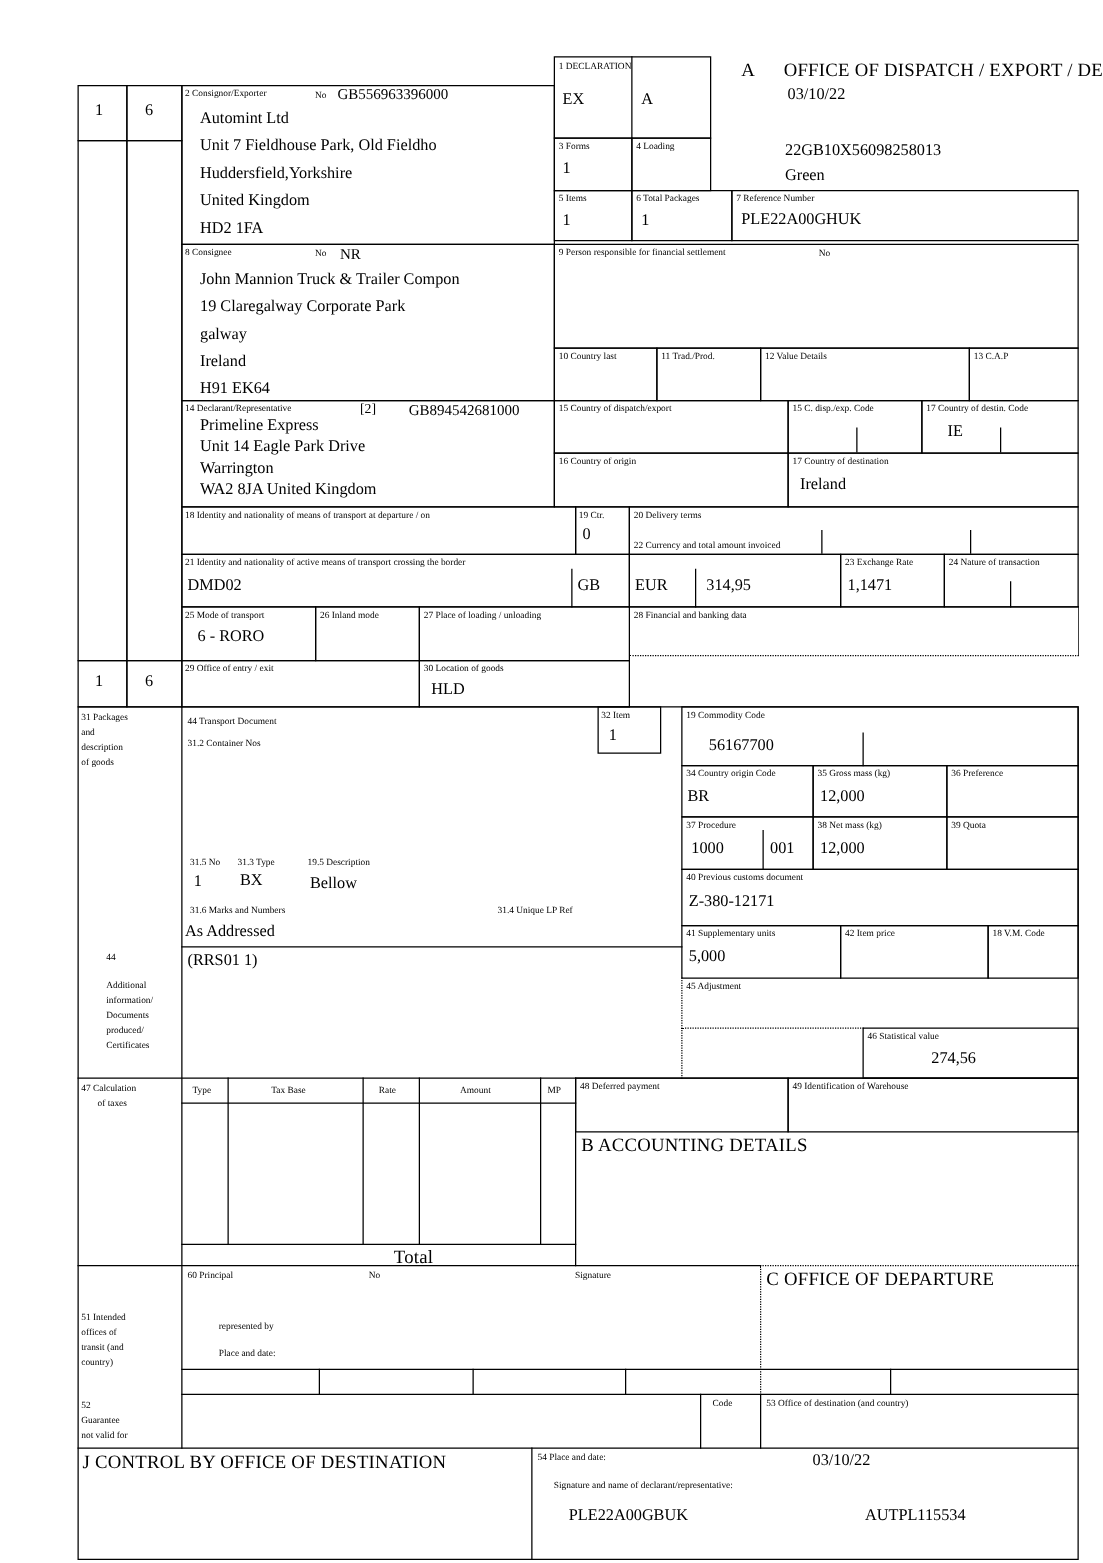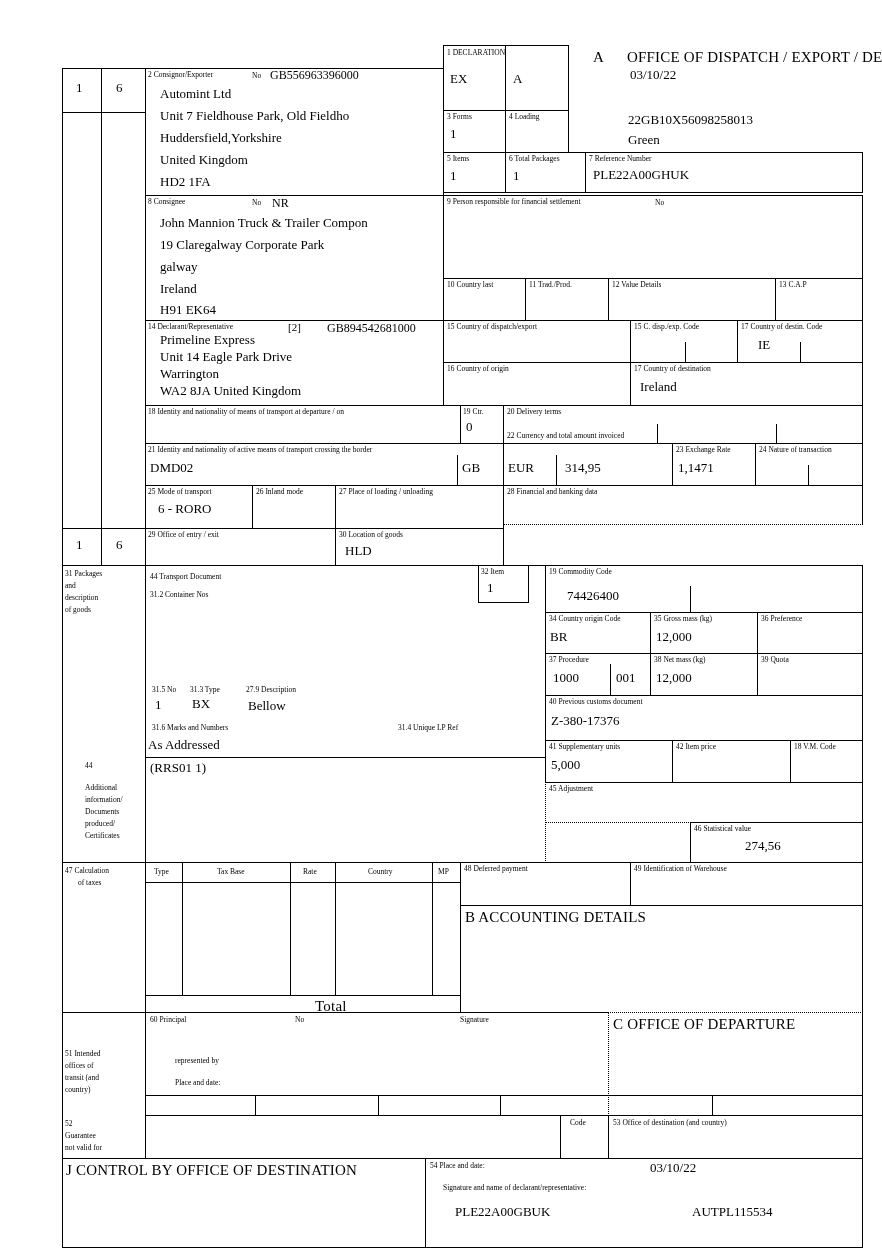--- a/index.html
+++ b/index.html
@@ -165,21 +165,21 @@
   <div class="lbl" style="left:65px;top:594px">description</div>
   <div class="lbl" style="left:65px;top:606px">of goods</div>
   <div class="lbl" style="left:150px;top:573px">44 Transport Document</div>
   <div class="lbl" style="left:150px;top:591px">31.2 Container Nos</div>
 
   <div class="box" style="left:478px;top:565px;width:51px;height:38px"></div>
   <div class="lbl" style="left:481px;top:568px">32 Item</div>
   <div class="val13" style="left:487px;top:580px">1</div>
   <div class="box" style="left:545px;top:565px;width:318px;height:48px"></div>
   <div class="lbl" style="left:549px;top:568px">19 Commodity Code</div>
-  <div class="val13" style="left:567px;top:588px">74426400</div>
+  <div class="val13" style="left:567px;top:588px">56167700</div>
   <div class="vl" style="left:690px;top:586px;height:27px"></div>
 
   <div class="box" style="left:545px;top:612px;width:106px;height:42px"></div>
   <div class="lbl" style="left:549px;top:615px">34 Country origin Code</div>
   <div class="val13" style="left:550px;top:629px">BR</div>
   <div class="box" style="left:650px;top:612px;width:108px;height:42px"></div>
   <div class="lbl" style="left:654px;top:615px">35 Gross mass (kg)</div>
   <div class="val13" style="left:656px;top:629px">12,000</div>
   <div class="box" style="left:757px;top:612px;width:106px;height:42px"></div>
   <div class="lbl" style="left:761px;top:615px">36 Preference</div>
@@ -188,25 +188,25 @@
   <div class="val13" style="left:553px;top:670px">1000</div>
   <div class="vl" style="left:610px;top:664px;height:32px"></div>
   <div class="val13" style="left:616px;top:670px">001</div>
   <div class="box" style="left:650px;top:653px;width:108px;height:43px"></div>
   <div class="lbl" style="left:654px;top:656px">38 Net mass (kg)</div>
   <div class="val13" style="left:656px;top:670px">12,000</div>
   <div class="box" style="left:757px;top:653px;width:106px;height:43px"></div>
   <div class="lbl" style="left:761px;top:656px">39 Quota</div>
   <div class="box" style="left:545px;top:695px;width:318px;height:46px"></div>
   <div class="lbl" style="left:549px;top:698px">40 Previous customs document</div>
-  <div class="val13" style="left:551px;top:713px">Z-380-17376</div>
+  <div class="val13" style="left:551px;top:713px">Z-380-12171</div>
 
   <div class="lbl" style="left:152px;top:686px">31.5 No</div>
   <div class="lbl" style="left:190px;top:686px">31.3 Type</div>
-  <div class="lbl" style="left:246px;top:686px">27.9 Description</div>
+  <div class="lbl" style="left:246px;top:686px">19.5 Description</div>
   <div class="val13" style="left:155px;top:697px">1</div>
   <div class="val13" style="left:192px;top:696px">BX</div>
   <div class="val13" style="left:248px;top:698px">Bellow</div>
   <div class="lbl" style="left:152px;top:724px">31.6 Marks and Numbers</div>
   <div class="lbl" style="left:398px;top:724px">31.4 Unique LP Ref</div>
   <div class="val13" style="left:148px;top:737px">As Addressed</div>
 
   <div class="box" style="left:545px;top:740px;width:128px;height:43px"></div>
   <div class="lbl" style="left:549px;top:743px">41 Supplementary units</div>
   <div class="val13" style="left:551px;top:757px">5,000</div>
@@ -230,21 +230,21 @@
   <div class="box" style="left:690px;top:822px;width:173px;height:41px"></div>
   <div class="lbl" style="left:694px;top:825px">46 Statistical value</div>
   <div class="val13" style="left:745px;top:838px">274,56</div>
 
   <div class="hl" style="left:62px;top:862px;width:801px"></div>
   <div class="lbl" style="left:65px;top:867px">47 Calculation</div>
   <div class="lbl" style="left:78px;top:879px">of taxes</div>
   <div class="lbl" style="left:154px;top:868px">Type</div>
   <div class="lbl" style="left:217px;top:868px">Tax Base</div>
   <div class="lbl" style="left:303px;top:868px">Rate</div>
-  <div class="lbl" style="left:368px;top:868px">Country</div>
+  <div class="lbl" style="left:368px;top:868px">Amount</div>
   <div class="lbl" style="left:438px;top:868px">MP</div>
   <div class="hl" style="left:145px;top:882px;width:316px"></div>
   <div class="vl" style="left:182px;top:862px;height:134px"></div>
   <div class="vl" style="left:290px;top:862px;height:134px"></div>
   <div class="vl" style="left:335px;top:862px;height:134px"></div>
   <div class="vl" style="left:432px;top:862px;height:134px"></div>
   <div class="vl" style="left:460px;top:862px;height:151px"></div>
   <div class="hl" style="left:145px;top:995px;width:316px"></div>
   <div class="sec" style="left:315px;top:998px">Total</div>
 

